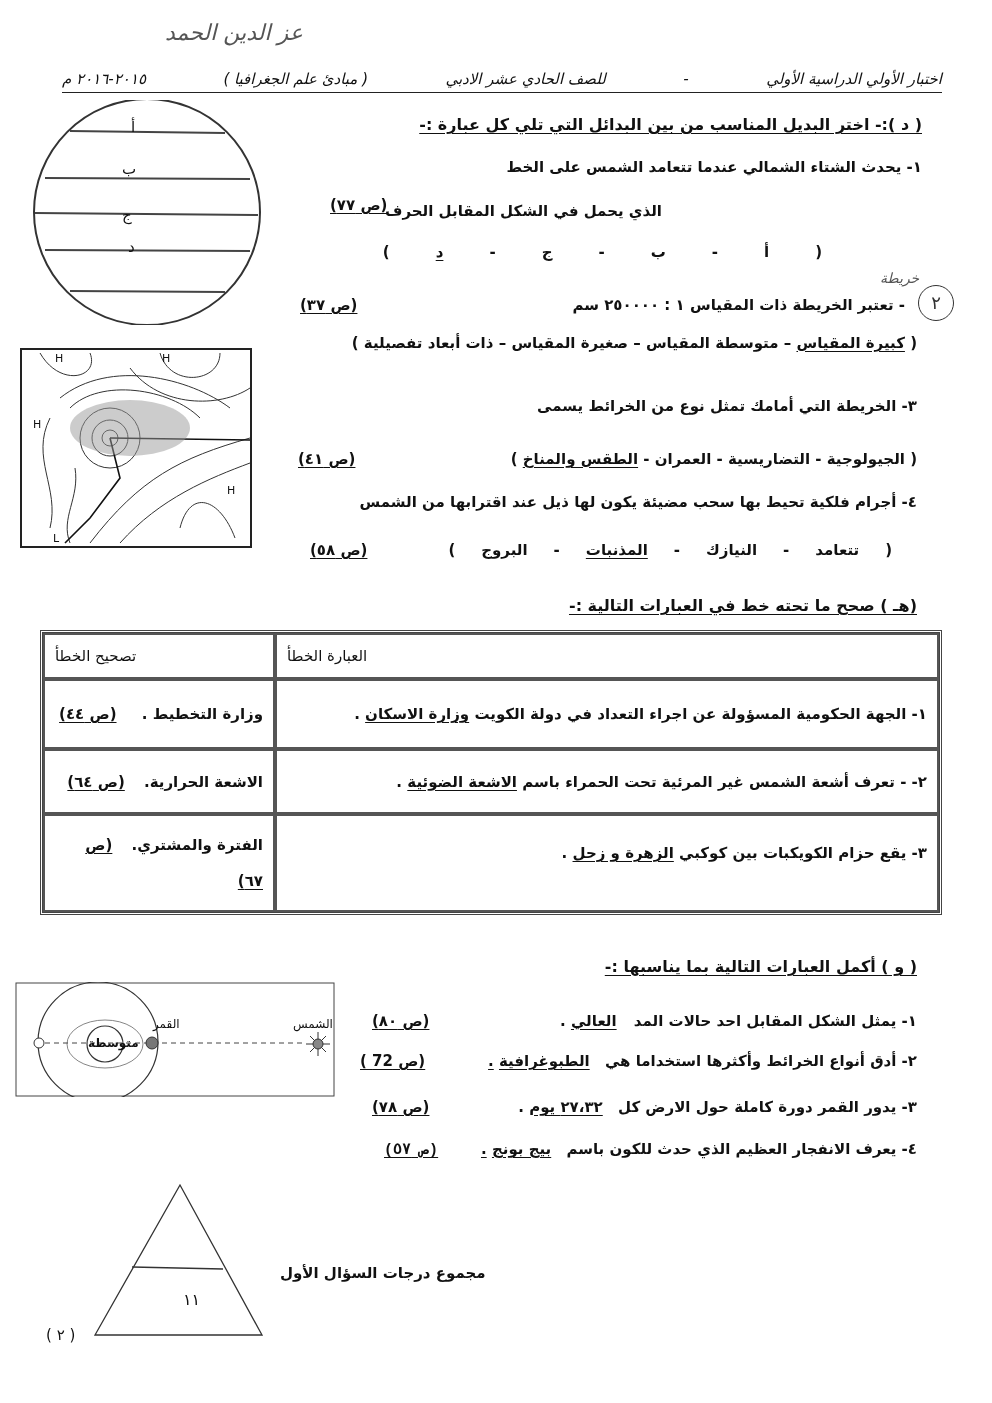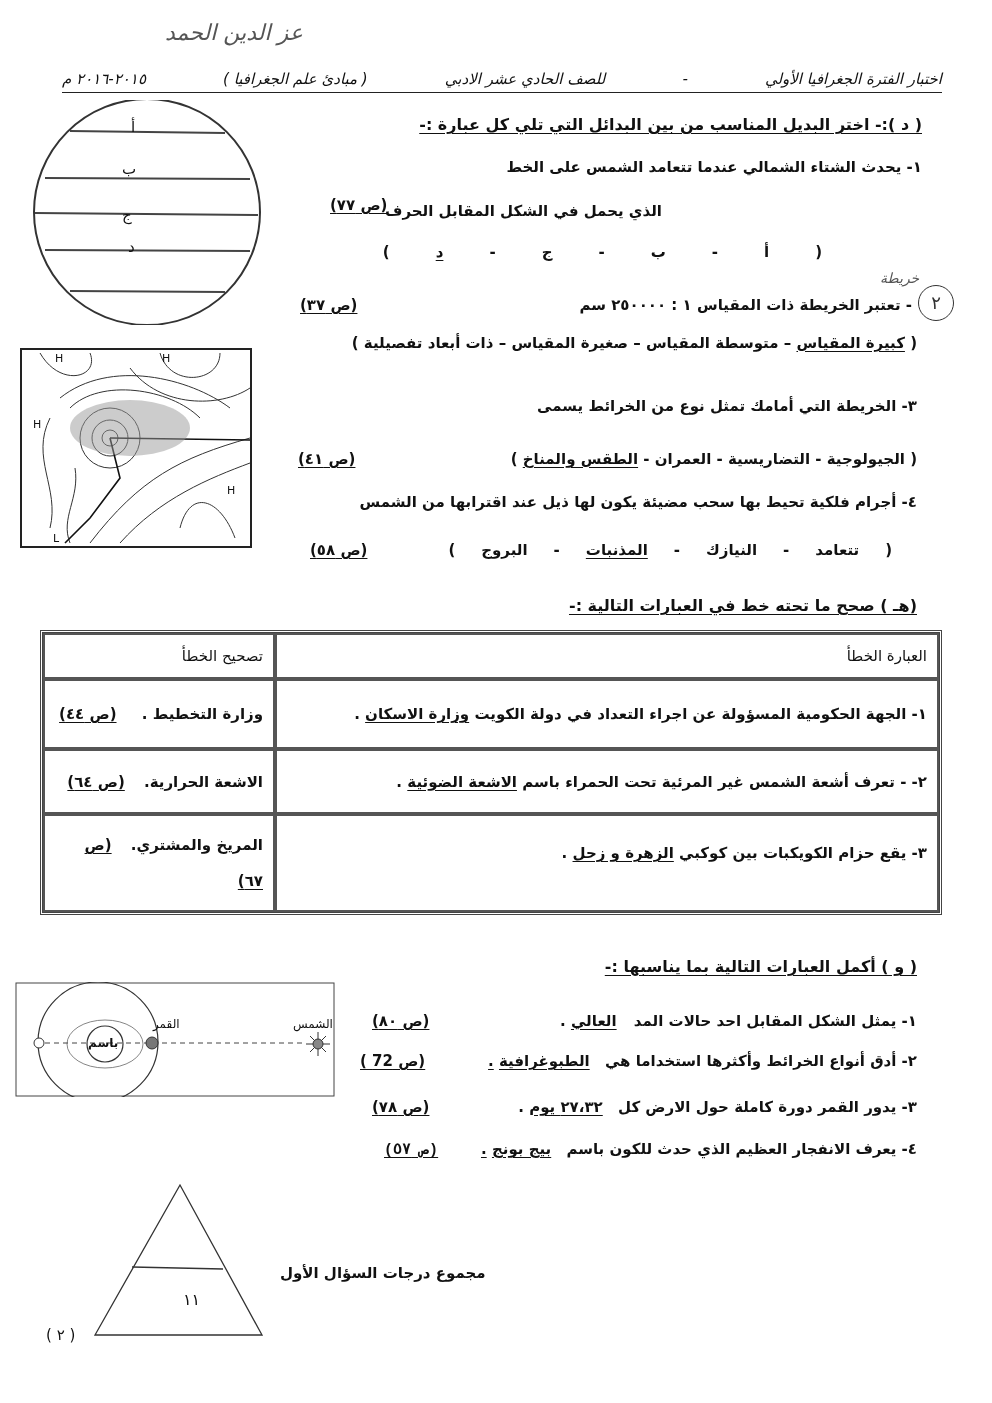--- a/index.html
+++ b/index.html
@@ -9,29 +9,29 @@
   .rtl { direction:rtl; unicode-bidi:embed; white-space:nowrap; }
   .u { text-decoration:underline; text-underline-offset:3px; }
   .b { font-weight:bold; }
   .it { font-style:italic; }
   .q { font-size:15px; font-weight:bold; }
   .hand { font-family:"DejaVu Serif",serif; font-style:italic; color:#555; font-size:22px; }
   .ref { font-weight:bold; font-size:15px; text-decoration:underline; text-underline-offset:3px; }
   table.err { position:absolute; left:40px; top:630px; width:902px; height:285px; border-collapse:separate;
               border-spacing:0; border:3px double #444; }
   table.err td, table.err th { border:2px solid #555; padding:0 10px; font-size:15px; }
-  table.err th { height:42px; font-weight:normal; text-align:right; }
+  table.err th { height:42px; font-weight:normal; text-align:left; }
 </style>
 </head>
 <body>
 
 <div class="abs hand rtl" style="left:165px;top:20px;">عز الدين الحمد</div>
 
 <div class="abs rtl it" style="right:50px;top:70px;width:880px;font-size:15px;border-bottom:1.5px solid #222;padding-bottom:4px;display:flex;justify-content:space-between;">
-  <span>اختبار الفترة الجغرافيا الأولي</span>
+  <span>اختبار الأولي الدراسية الأولي</span>
   <span>-</span>
   <span>للصف الحادي عشر الادبي</span>
   <span>( مبادئ علم الجغرافيا )</span>
   <span>٢٠١٥-٢٠١٦ م</span>
 </div>
 
 <div class="abs rtl q u" style="right:70px;top:115px;font-size:16px;">( د ):- اختر البديل المناسب من بين البدائل التي تلي كل عبارة :-</div>
 
 <svg class="abs" style="left:30px;top:100px;" width="240" height="225" viewBox="0 0 240 225">
   <circle cx="117" cy="112" r="113" fill="none" stroke="#333" stroke-width="2"></circle>
@@ -56,21 +56,21 @@
   <span>ب</span>
     <span>-</span>
   <span>ج</span>
     <span>-</span>
   <span class="u">د</span>
   <span>)</span>
 </div>
 
 <div class="abs" style="left:918px;top:285px;width:34px;height:34px;border:1.5px solid #333;border-radius:50%;font-size:18px;text-align:center;line-height:34px;color:#333;">٢</div>
 <div class="abs hand rtl" style="left:880px;top:270px;font-size:14px;">خريطة</div>
-<div class="abs rtl q" style="right:80px;top:296px;">- تعتبر الخريطة ذات المقياس ١ : ٢٥٠٠٠٠ سم</div>
+<div class="abs rtl q" style="right:87px;top:296px;">- تعتبر الخريطة ذات المقياس ١ : ٢٥٠٠٠٠ سم</div>
 <div class="abs rtl ref" style="left:300px;top:296px;">(ص ٣٧)</div>
 <div class="abs rtl q" style="right:75px;top:334px;">
   <span>( </span>
   <span class="u">كبيرة المقياس</span><span> – </span>
   <span>متوسطة المقياس</span><span> – </span>
   <span>صغيرة المقياس</span><span> – </span>
   <span>ذات أبعاد تفصيلية</span>
   <span> )</span>
 </div>
 
@@ -160,21 +160,21 @@
       <span class="u" style="margin-right:14px;">(ص ٦٤)</span>
     </td>
   </tr>
   <tr>
     <td class="b" style="vertical-align:top;padding-top:28px;">
       <span>٣- يقع حزام الكويكبات بين كوكبي</span>
       <span class="u">الزهرة و زحل</span>
       <span>.</span>
     </td>
     <td class="b" style="white-space:normal;line-height:36px;">
-      <span>المريخ والمشتري.</span>
+      <span>الفترة والمشتري.</span>
       <span class="u" style="margin-right:14px;">(ص ٦٧)</span>
     </td>
   </tr>
 </tbody>
   </table>
 
 <div class="abs rtl q u" style="right:75px;top:957px;font-size:16px;">( و ) أكمل العبارات التالية بما يناسبها :-</div>
 
 <svg class="abs" style="left:15px;top:982px;" width="320" height="115" viewBox="0 0 320 115">
   <rect x="1" y="1" width="318" height="113" fill="#fff" stroke="#444" stroke-width="1"></rect>
@@ -187,21 +187,21 @@
   <g transform="translate(303,62)" stroke="#333" stroke-width="1">
     <line x1="-12" y1="0" x2="12" y2="0"></line>
       <line x1="0" y1="-12" x2="0" y2="12"></line>
     <line x1="-8" y1="-8" x2="8" y2="8"></line>
       <line x1="-8" y1="8" x2="8" y2="-8"></line>
     <circle r="5" fill="#888"></circle>
   </g>
 </svg>
 <div class="abs rtl" style="left:293px;top:1017px;font-size:12px;">الشمس</div>
 <div class="abs rtl" style="left:153px;top:1017px;font-size:12px;">القمر</div>
-<div class="abs rtl" style="left:88px;top:1036px;font-size:12px;font-weight:bold;">باسم</div>
+<div class="abs rtl" style="left:88px;top:1036px;font-size:12px;font-weight:bold;">متوسطة</div>
 
 <div class="abs rtl q" style="right:75px;top:1012px;">
   <span>١- يمثل الشكل المقابل احد حالات المد</span>
   <span class="u" style="margin-right:12px;">العالي</span>
   <span>.</span>
 </div>
 <div class="abs rtl ref" style="left:372px;top:1012px;">(ص ٨٠)</div>
 
 <div class="abs rtl q" style="right:75px;top:1052px;">
   <span>٢- أدق أنواع الخرائط وأكثرها استخداما هي</span>

